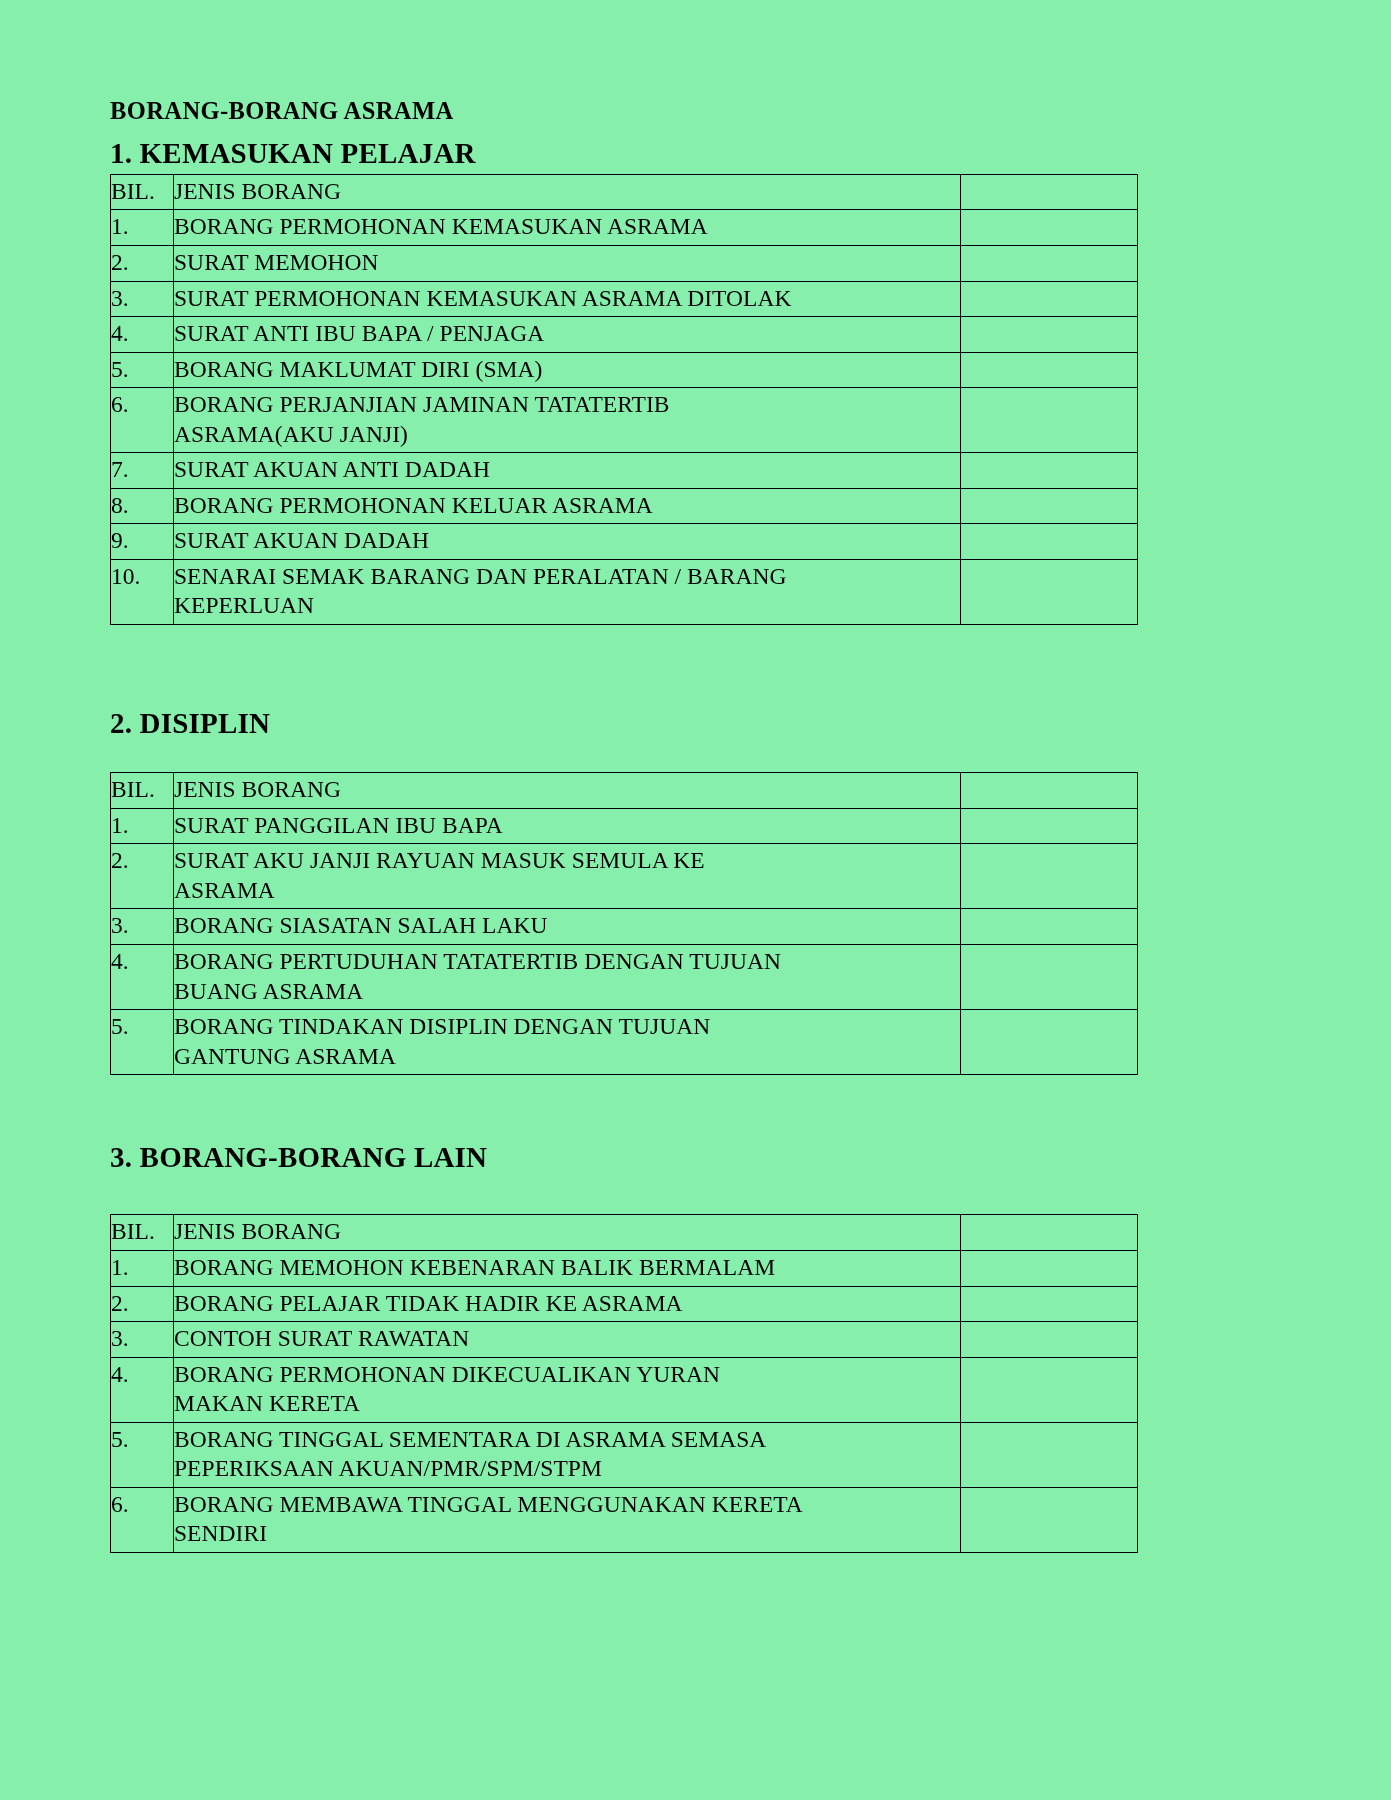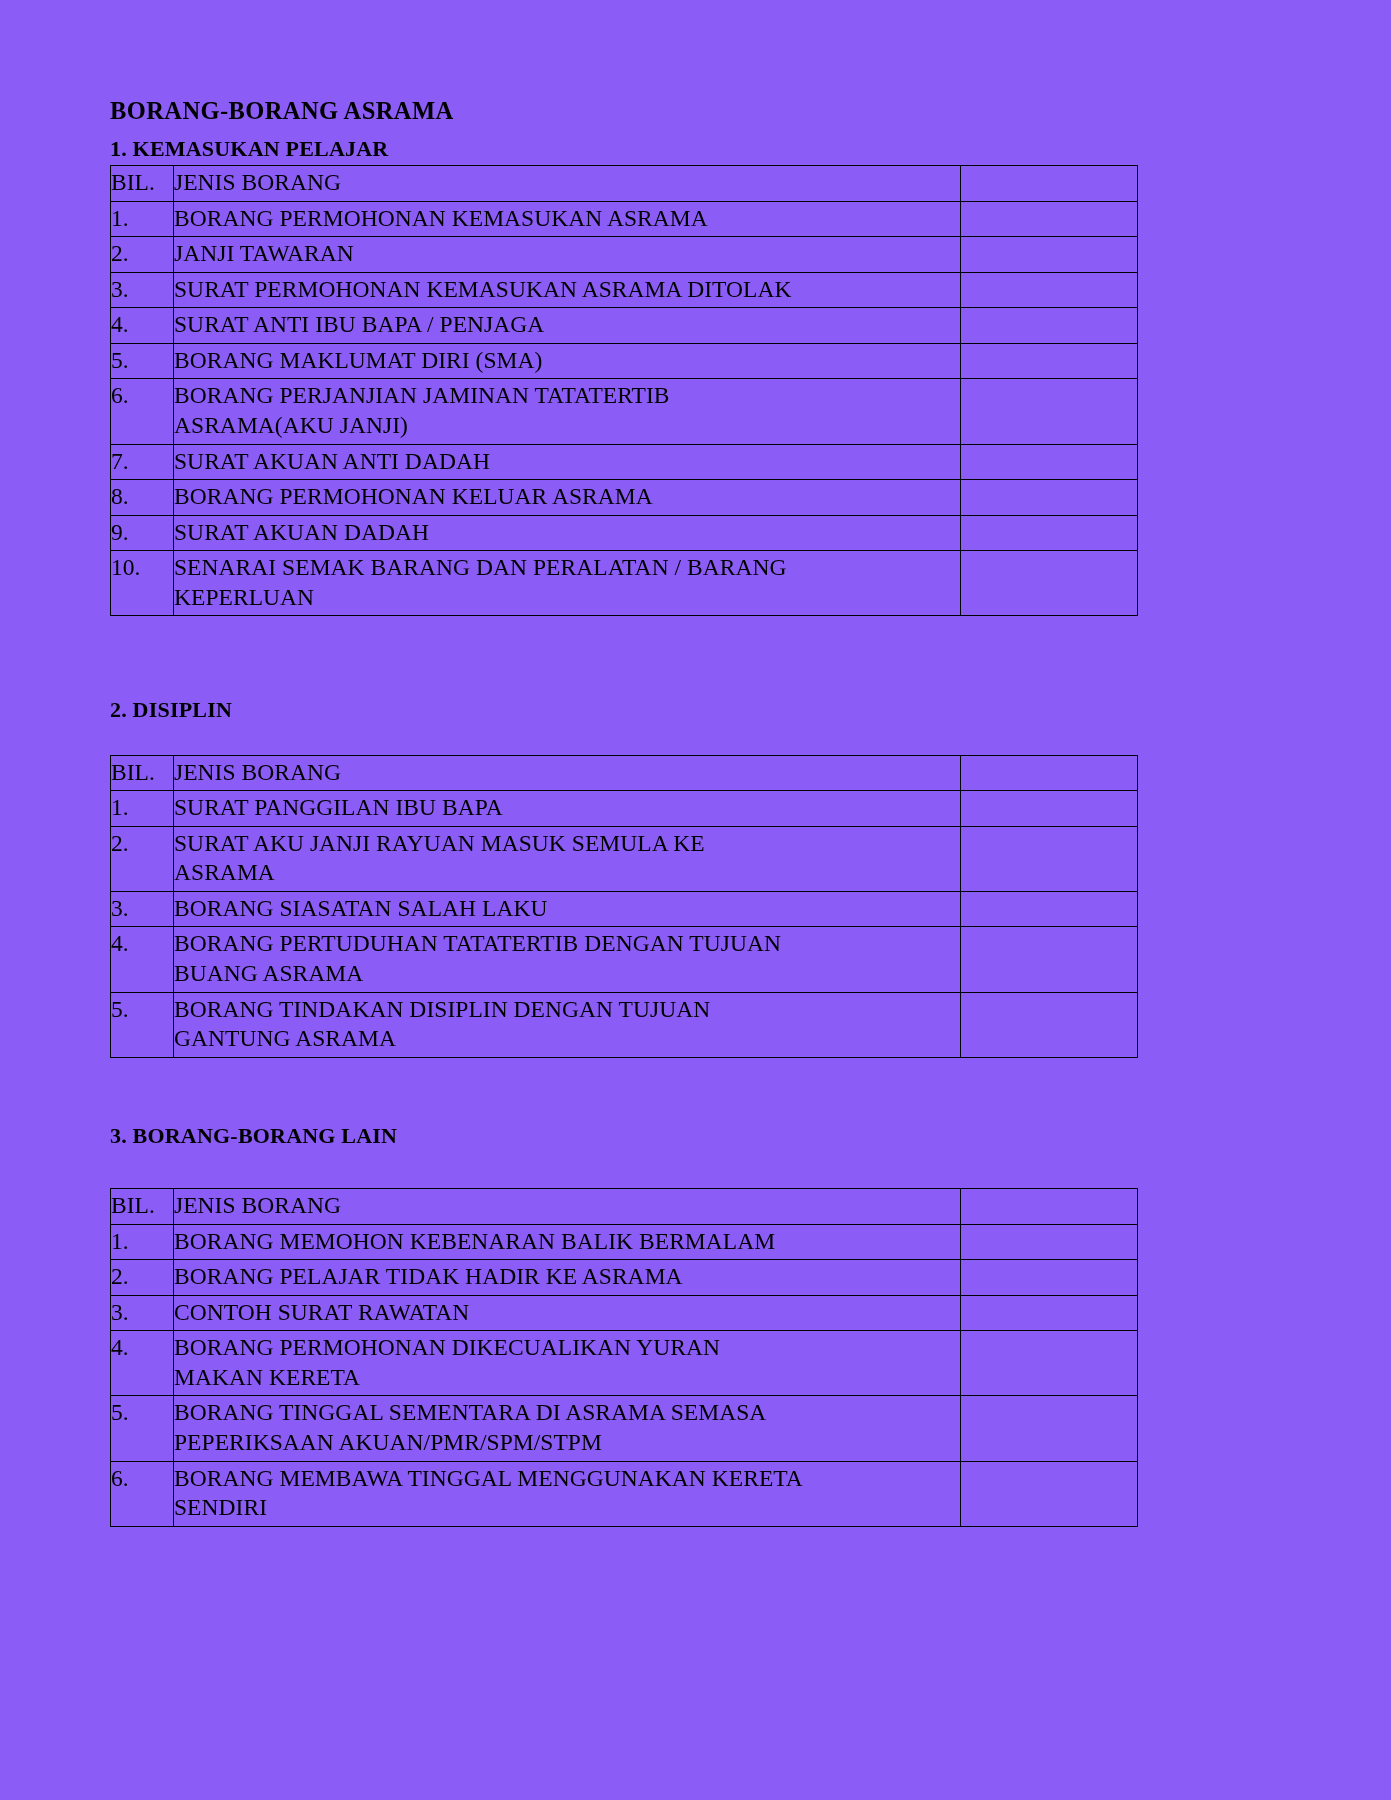--- a/index.html
+++ b/index.html
@@ -14,34 +14,34 @@
     font-family: "Liberation Serif", "DejaVu Serif", serif;
     color: #000000;
     -webkit-font-smoothing: antialiased;
   }
   .page {
     position: relative;
     width: 1391px;
     height: 1800px;
     box-sizing: border-box;
     padding: 96px 86px 0 110px;
-    background: #8b5cf6;
+    background: #86efac;
   }
   .doc-title {
     font-size: 24.5px;
     font-weight: bold;
     letter-spacing: 0.4px;
     margin: 0 0 8px 0;
     line-height: 1.25;
   }
   .section {
     margin: 0;
   }
   .section-heading {
-    font-size: 22px;
+    font-size: 29px;
     font-weight: bold;
     letter-spacing: 0.2px;
     line-height: 1.25;
     margin: 0 0 3px 0;
     white-space: nowrap;
   }
   .gap-before-heading-2 { height: 80px; }
   .gap-after-heading-2 { height: 28px; }
   .gap-before-heading-3 { height: 64px; }
   .gap-after-heading-3 { height: 36px; }
@@ -97,21 +97,21 @@
         <tr>
           <td class="col-bil">1.</td>
           <td class="col-jenis">
               <span class="cell-line">BORANG PERMOHONAN KEMASUKAN ASRAMA</span>
             </td>
           <td class="col-blank"></td>
         </tr>
         <tr>
           <td class="col-bil">2.</td>
           <td class="col-jenis">
-              <span class="cell-line">JANJI TAWARAN</span>
+              <span class="cell-line">SURAT MEMOHON</span>
             </td>
           <td class="col-blank"></td>
         </tr>
         <tr>
           <td class="col-bil">3.</td>
           <td class="col-jenis">
               <span class="cell-line">SURAT PERMOHONAN KEMASUKAN ASRAMA DITOLAK</span>
             </td>
           <td class="col-blank"></td>
         </tr>

